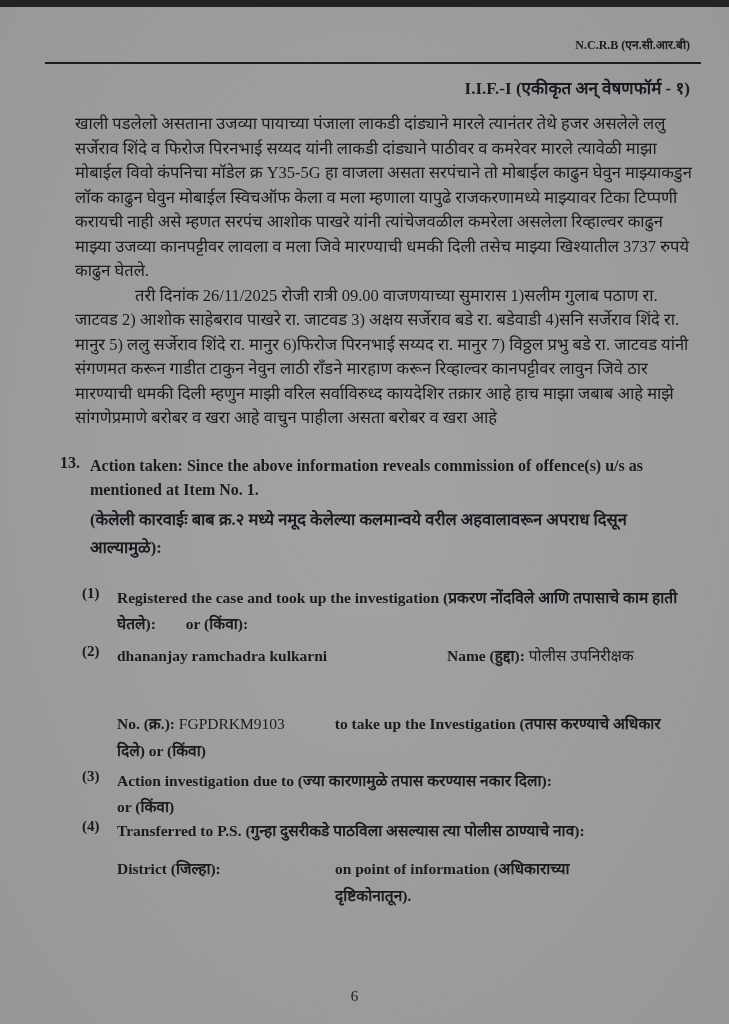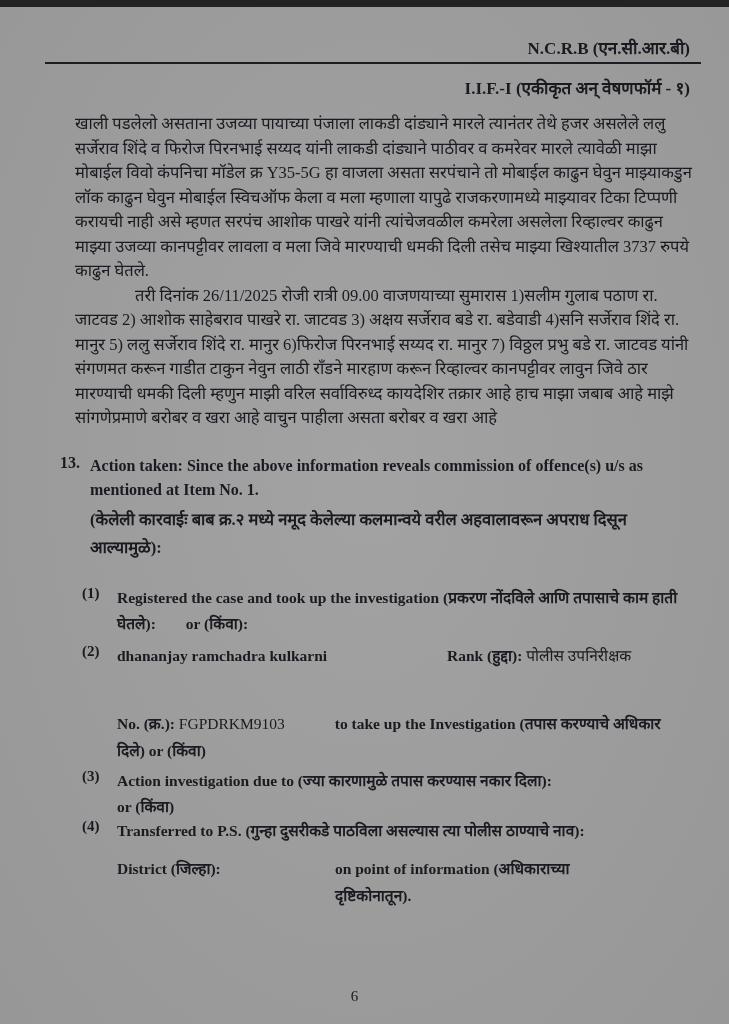--- a/index.html
+++ b/index.html
@@ -7,21 +7,21 @@
     position:relative;
     width:729px;height:1024px;
     margin:0 auto;
     background:#9f9f9f;
     background-image:radial-gradient(ellipse at 50% 45%, rgba(255,255,255,0.04) 0%, rgba(0,0,0,0.05) 100%);
     color:#1a1a20;
     font-family:"Liberation Serif","DejaVu Serif",serif;
     overflow:hidden;
   }
   .topbar{position:absolute;top:0;left:0;width:100%;height:7px;background:#232323;}
-  .hdr-org{position:absolute;top:36px;right:39px;font-weight:bold;font-size:17px;}
+  .hdr-org{position:absolute;top:36px;right:39px;font-weight:bold;font-size:12px;}
   .rule{position:absolute;top:62px;left:45px;right:28px;border-top:2px solid #1c1c22;}
   .hdr-form{position:absolute;top:76px;right:39px;font-weight:bold;font-size:17px;}
   .statement{
     position:absolute;top:112px;left:75px;width:622px;
     font-size:16.5px;line-height:24.5px;text-align:left;
   }
   .statement p{margin:0;}
   .statement p.indent{text-indent:60px;}
   .item13{position:absolute;top:454px;left:50px;right:30px;display:flex;margin-left:10px;}
   .item13 .num{width:30px;font-weight:bold;font-size:16px;flex:0 0 30px;}
@@ -80,21 +80,21 @@
   </div>
 
   <div class="sub sub2">
     <div class="snum">(2)</div>
     <div class="scontent">
       <div class="row2">
         <div class="col-l">
           <div class="io-name">dhananjay ramchadra kulkarni</div>
         </div>
         <div class="col-r">
-          <span>Rank (हुद्दा):</span>
+          <span>Name (हुद्दा):</span>
           <span class="reg">पोलीस उपनिरीक्षक</span>
         </div>
       </div>
     </div>
   </div>
 
   <div class="no-line">
     <span>No. (क्र.):</span>
     <span class="reg">FGPDRKM9103</span><span class="gap50"></span><span>to take up the Investigation (तपास करण्याचे अधिकार दिले)</span>
     <span>or (किंवा)</span>

